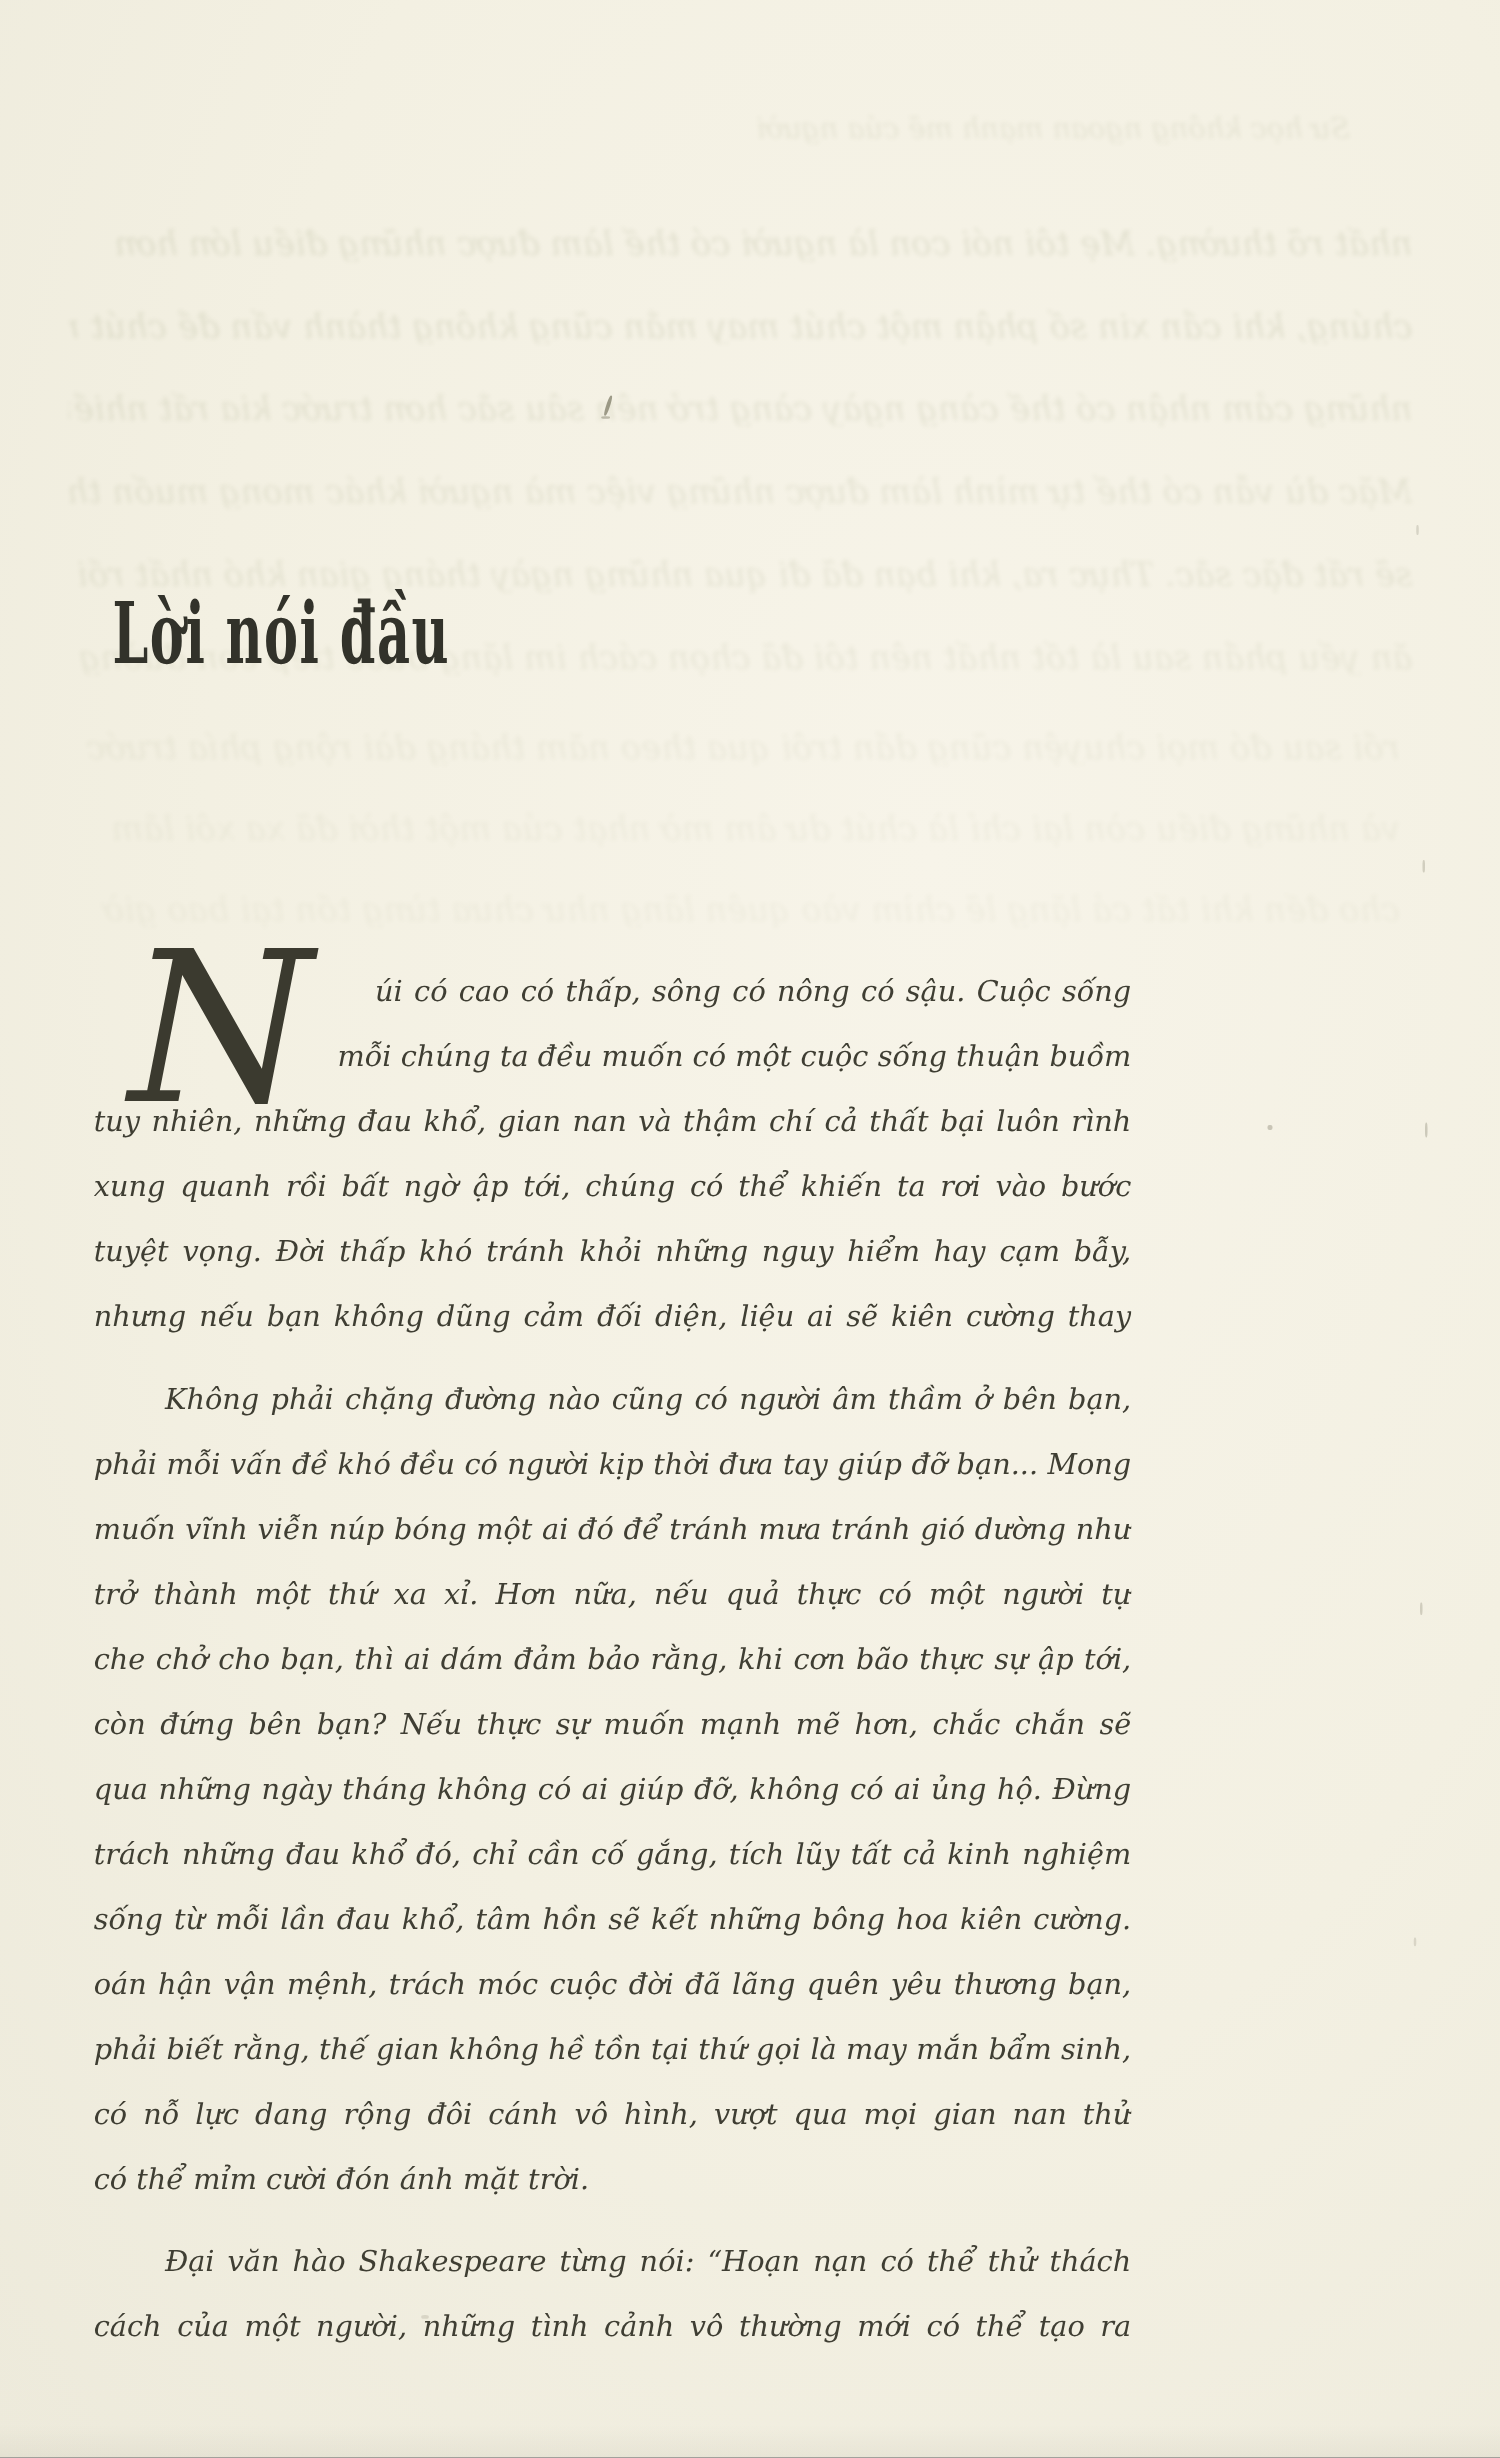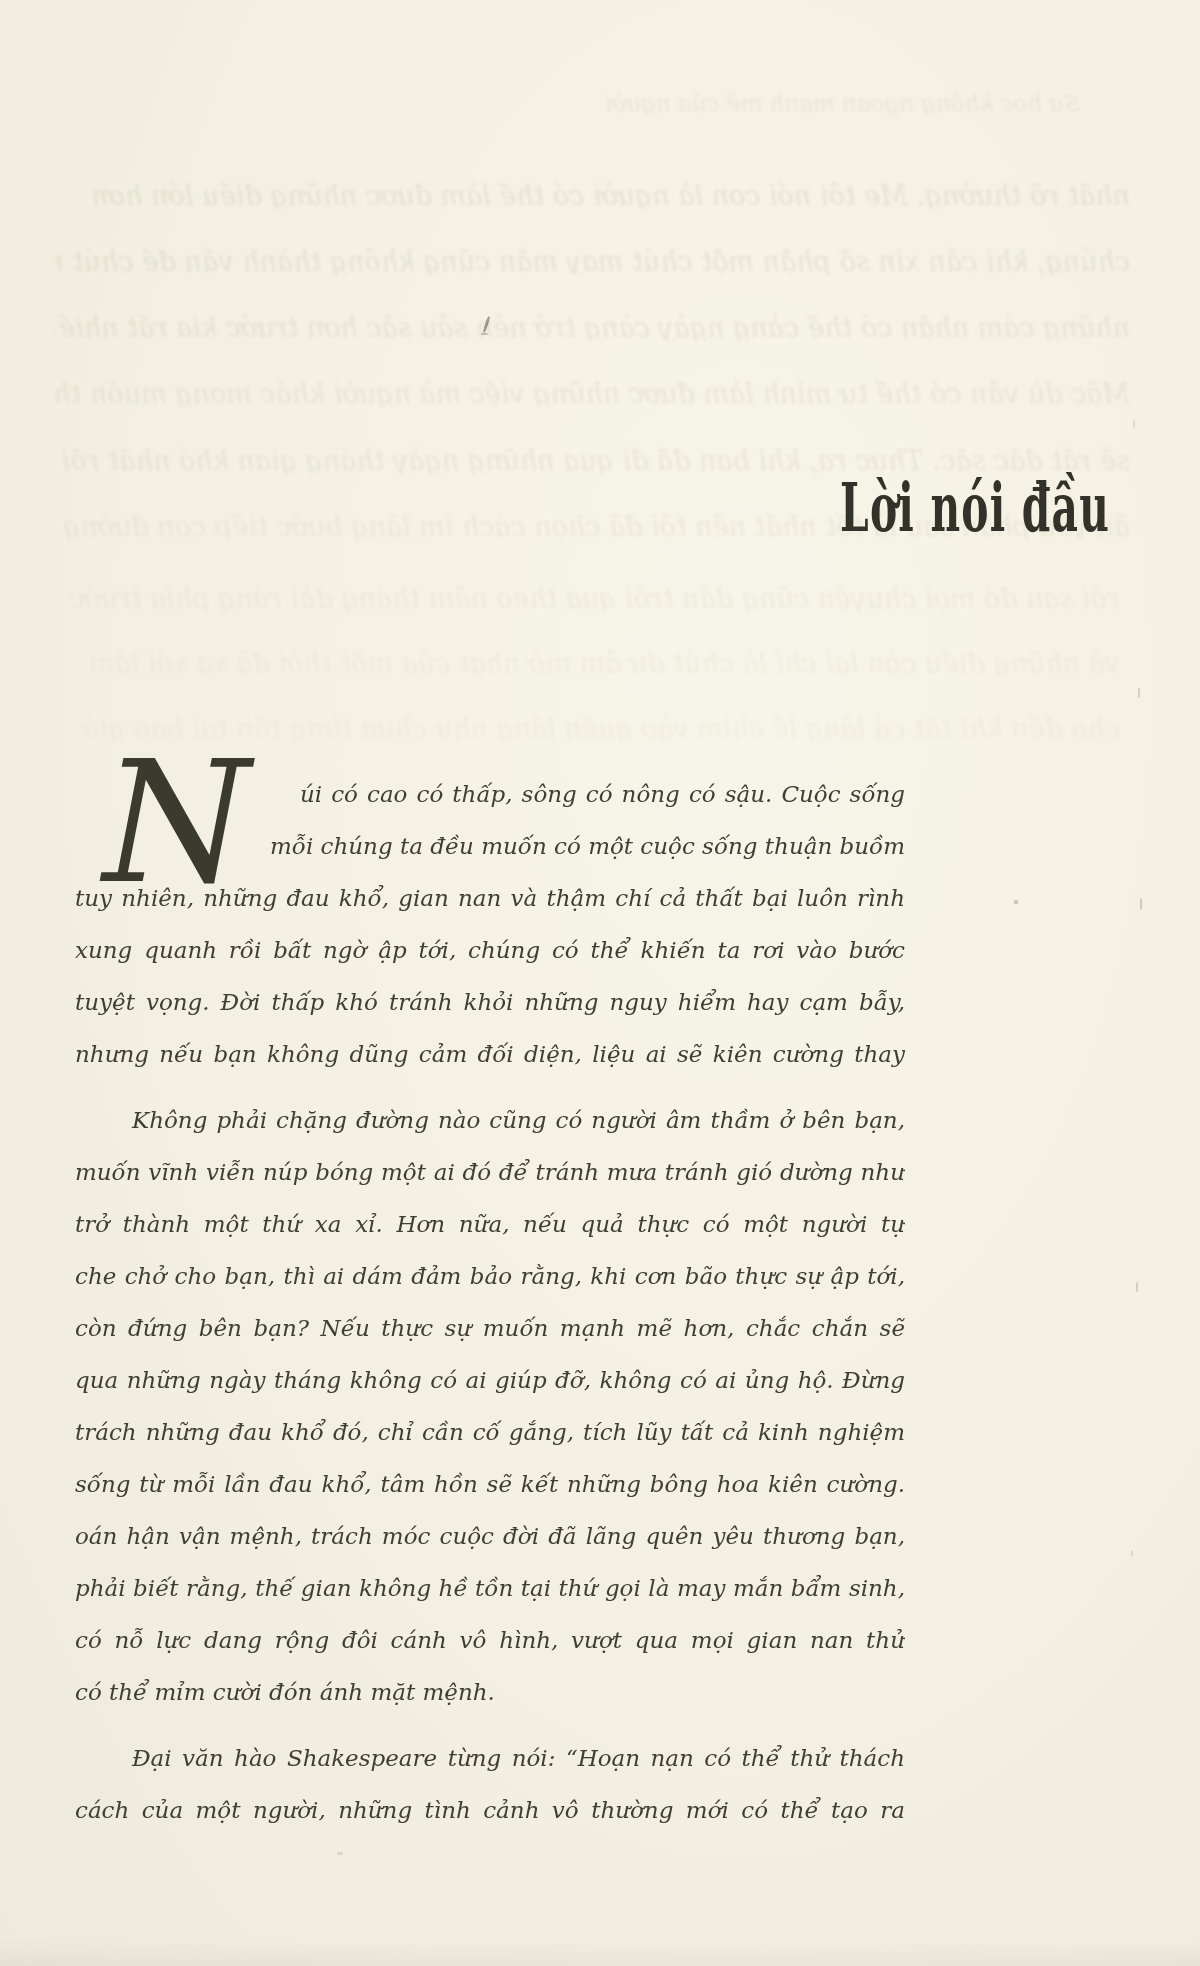--- a/index.html
+++ b/index.html
@@ -27,21 +27,21 @@
     line-height:1;
     white-space:nowrap;
     overflow:hidden;
     filter:blur(1.6px);
     pointer-events:none;
   }
 
   .title {
     position:absolute;
     top:470px; left:0; width:1200px;
-    text-align:right;
+    text-align:left;
     color:#32322a;
     font-weight:bold;
     font-size:68px;
     line-height:1.1;
   }
   .title .squeeze{
     display:inline-block;
     transform:scaleX(0.60);
     letter-spacing:2px;
   }
@@ -104,31 +104,32 @@
       <div class="bline dc1">úi có cao có thấp, sông có nông có sậu. Cuộc sống cũng như vậy,</div>
       <div class="bline dc2">mỗi chúng ta đều muốn có một cuộc sống thuận buồm xuôi gió,</div>
       <div class="bline">tuy nhiên, những đau khổ, gian nan và thậm chí cả thất bại luôn rình rập</div>
       <div class="bline">xung quanh rồi bất ngờ ập tới, chúng có thể khiến ta rơi vào bước đường</div>
       <div class="bline">tuyệt vọng. Đời thấp khó tránh khỏi những nguy hiểm hay cạm bẫy,</div>
       <div class="bline pend">nhưng nếu bạn không dũng cảm đối diện, liệu ai sẽ kiên cường thay bạn?</div>
     </div>
 
     <div class="para">
       <div class="bline ind">Không phải chặng đường nào cũng có người âm thầm ở bên bạn, không</div>
+      <div class="bline">phải mỗi vấn đề khó đều có người kịp thời đưa tay giúp đỡ bạn... Mong</div>
       <div class="bline">muốn vĩnh viễn núp bóng một ai đó để tránh mưa tránh gió dường như đã</div>
       <div class="bline">trở thành một thứ xa xỉ. Hơn nữa, nếu quả thực có một người tự nguyện</div>
       <div class="bline">che chở cho bạn, thì ai dám đảm bảo rằng, khi cơn bão thực sự ập tới, họ vẫn</div>
       <div class="bline">còn đứng bên bạn? Nếu thực sự muốn mạnh mẽ hơn, chắc chắn sẽ phải trải</div>
       <div class="bline">qua những ngày tháng không có ai giúp đỡ, không có ai ủng hộ. Đừng oán</div>
       <div class="bline">trách những đau khổ đó, chỉ cần cố gắng, tích lũy tất cả kinh nghiệm cuộc</div>
       <div class="bline">sống từ mỗi lần đau khổ, tâm hồn sẽ kết những bông hoa kiên cường. Đừng</div>
       <div class="bline">oán hận vận mệnh, trách móc cuộc đời đã lãng quên yêu thương bạn, bạn</div>
       <div class="bline">phải biết rằng, thế gian không hề tồn tại thứ gọi là may mắn bẩm sinh, chỉ</div>
       <div class="bline">có nỗ lực dang rộng đôi cánh vô hình, vượt qua mọi gian nan thử thách, mới</div>
-      <div class="bline pend">có thể mỉm cười đón ánh mặt mệnh.</div>
+      <div class="bline pend">có thể mỉm cười đón ánh mặt trời.</div>
     </div>
 
     <div class="para">
       <div class="bline ind">Đại văn hào Shakespeare từng nói: “Hoạn nạn có thể thử thách nhân</div>
       <div class="bline pend">cách của một người, những tình cảnh vô thường mới có thể tạo ra những</div>
     </div>
 
   </div>
 
   <div class="speck" style="left:485px; top:316px; width:3px;  height:17px; opacity:0.55; transform:rotate(18deg);"></div>

